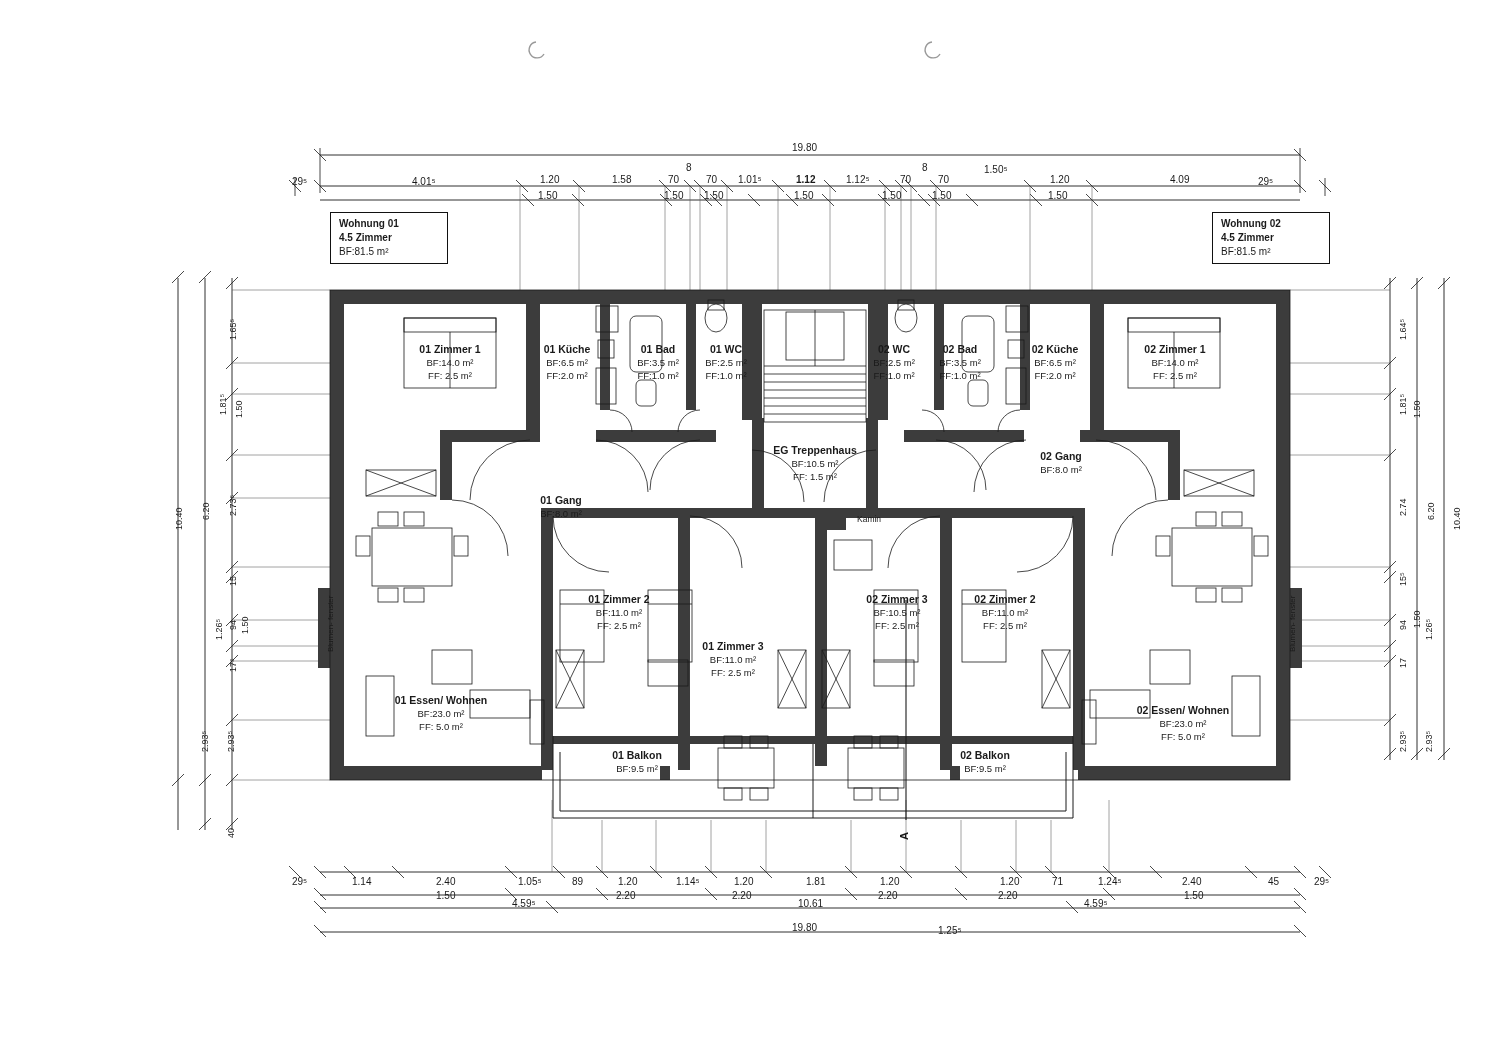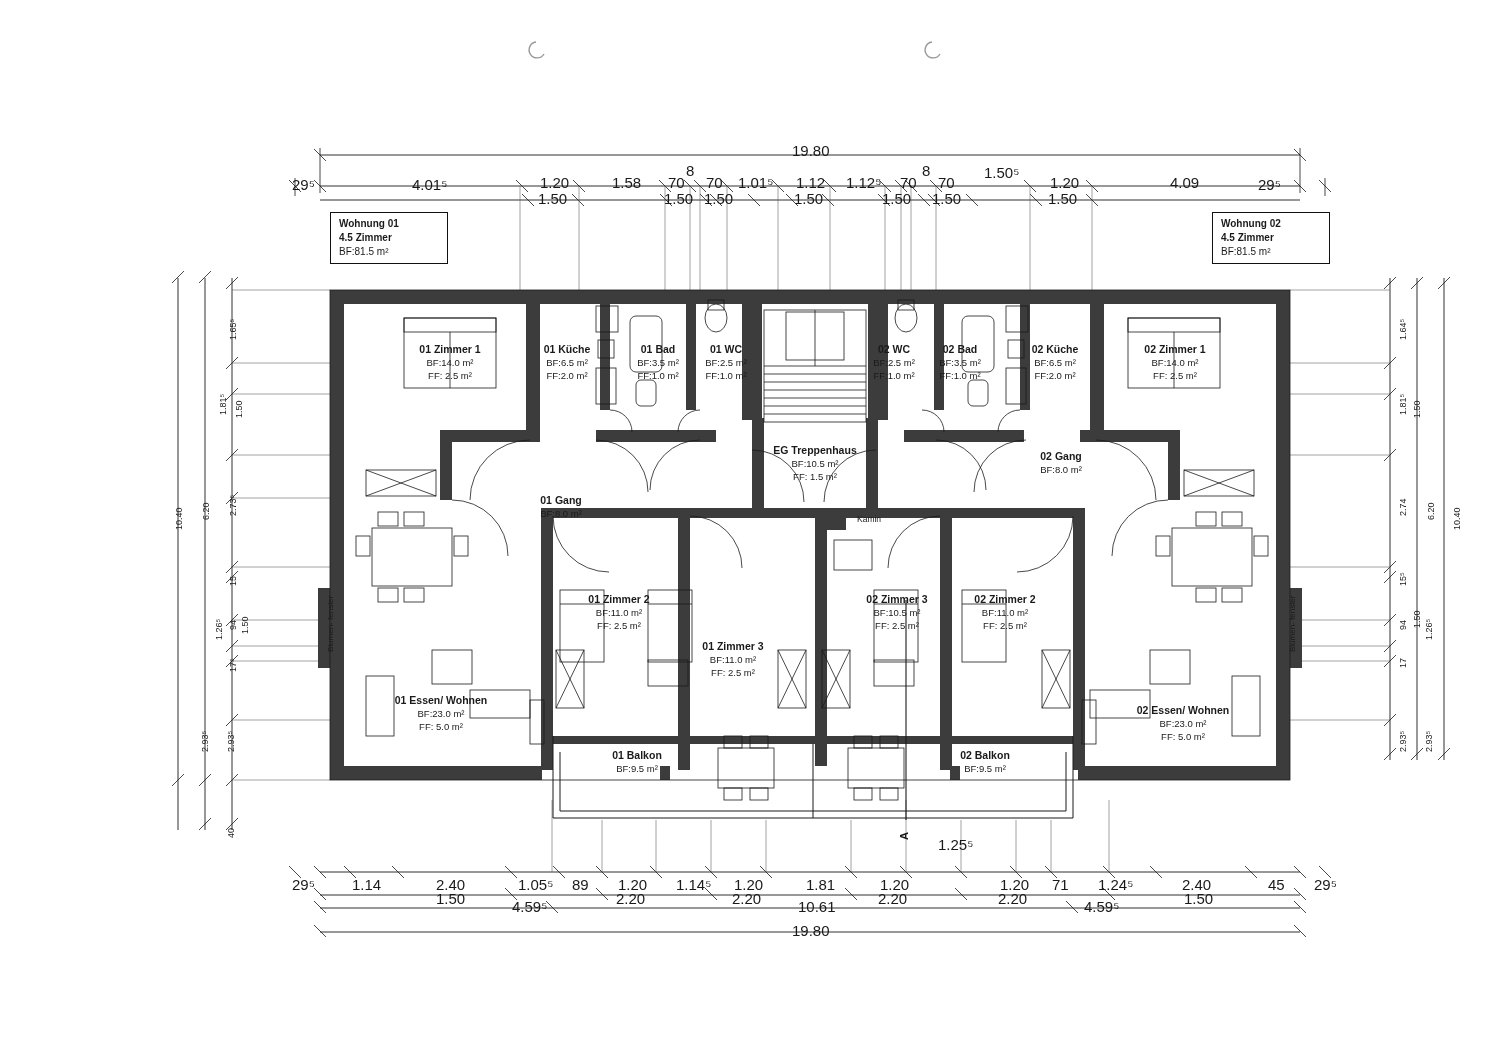--- a/index.html
+++ b/index.html
@@ -2,21 +2,21 @@
 <html><head>
 <meta charset="utf-8">
 <style>
   html,body{margin:0;padding:0;background:#ffffff;}
   body{width:1500px;height:1060px;position:relative;overflow:hidden;
        font-family:"Liberation Sans",sans-serif;color:#1a1a1a;}
   #plan{position:absolute;left:0;top:0;width:1500px;height:1060px;}
   .room{position:absolute;text-align:center;font-size:10px;line-height:13px;white-space:nowrap;}
   .room .nm{font-weight:bold;font-size:10.5px;}
   .room .v{font-size:9.5px;}
-  .dim{position:absolute;font-size:15px;white-space:nowrap;}
+  .dim{position:absolute;font-size:10px;white-space:nowrap;}
   .vdim{position:absolute;font-size:9px;white-space:nowrap;transform-origin:0 0;transform:rotate(-90deg);}
   .box{position:absolute;border:1px solid #111;background:#fff;padding:4px 8px;font-size:10px;line-height:14px;}
   .box .t{font-weight:bold;}
   .vtxt{position:absolute;font-size:8px;line-height:9px;transform-origin:0 0;transform:rotate(-90deg);white-space:nowrap;}
   .amark{position:absolute;font-size:11px;font-weight:bold;transform-origin:0 0;transform:rotate(-90deg);}
   .kamin{position:absolute;font-size:8.5px;}
 </style>
 </head>
 <body>
 
@@ -556,21 +556,21 @@
 
 <div class="dim" style="left:792px;top:142px;">19.80</div>
 <div class="dim" style="left:292px;top:176px;">29⁵</div>
 <div class="dim" style="left:412px;top:176px;">4.01⁵</div>
 <div class="dim" style="left:540px;top:174px;">1.20</div>
 <div class="dim" style="left:612px;top:174px;">1.58</div>
 <div class="dim" style="left:668px;top:174px;">70</div>
 <div class="dim" style="left:686px;top:162px;">8</div>
 <div class="dim" style="left:706px;top:174px;">70</div>
 <div class="dim" style="left:738px;top:174px;">1.01⁵</div>
-<div class="dim" style="left:796px;top:174px;">1.12</div>
+<div class="dim" style="left:796px;top:174px;font-weight:bold;">1.12</div>
 <div class="dim" style="left:846px;top:174px;">1.12⁵</div>
 <div class="dim" style="left:900px;top:174px;">70</div>
 <div class="dim" style="left:922px;top:162px;">8</div>
 <div class="dim" style="left:938px;top:174px;">70</div>
 <div class="dim" style="left:984px;top:164px;">1.50⁵</div>
 <div class="dim" style="left:1050px;top:174px;">1.20</div>
 <div class="dim" style="left:1170px;top:174px;">4.09</div>
 <div class="dim" style="left:1258px;top:176px;">29⁵</div>
 
 <div class="dim" style="left:538px;top:190px;">1.50</div>
@@ -613,21 +613,21 @@
 <div class="dim" style="left:292px;top:876px;">29⁵</div>
 <div class="dim" style="left:352px;top:876px;">1.14</div>
 <div class="dim" style="left:436px;top:876px;">2.40</div>
 <div class="dim" style="left:518px;top:876px;">1.05⁵</div>
 <div class="dim" style="left:572px;top:876px;">89</div>
 <div class="dim" style="left:618px;top:876px;">1.20</div>
 <div class="dim" style="left:676px;top:876px;">1.14⁵</div>
 <div class="dim" style="left:734px;top:876px;">1.20</div>
 <div class="dim" style="left:806px;top:876px;">1.81</div>
 <div class="dim" style="left:880px;top:876px;">1.20</div>
-<div class="dim" style="left:938px;top:836px;">1.25⁵</div>
+<div class="dim" style="left:938px;top:925px;">1.25⁵</div>
 <div class="dim" style="left:1000px;top:876px;">1.20</div>
 <div class="dim" style="left:1052px;top:876px;">71</div>
 <div class="dim" style="left:1098px;top:876px;">1.24⁵</div>
 <div class="dim" style="left:1182px;top:876px;">2.40</div>
 <div class="dim" style="left:1268px;top:876px;">45</div>
 <div class="dim" style="left:1314px;top:876px;">29⁵</div>
 
 <div class="dim" style="left:436px;top:890px;">1.50</div>
 <div class="dim" style="left:616px;top:890px;">2.20</div>
 <div class="dim" style="left:732px;top:890px;">2.20</div>

